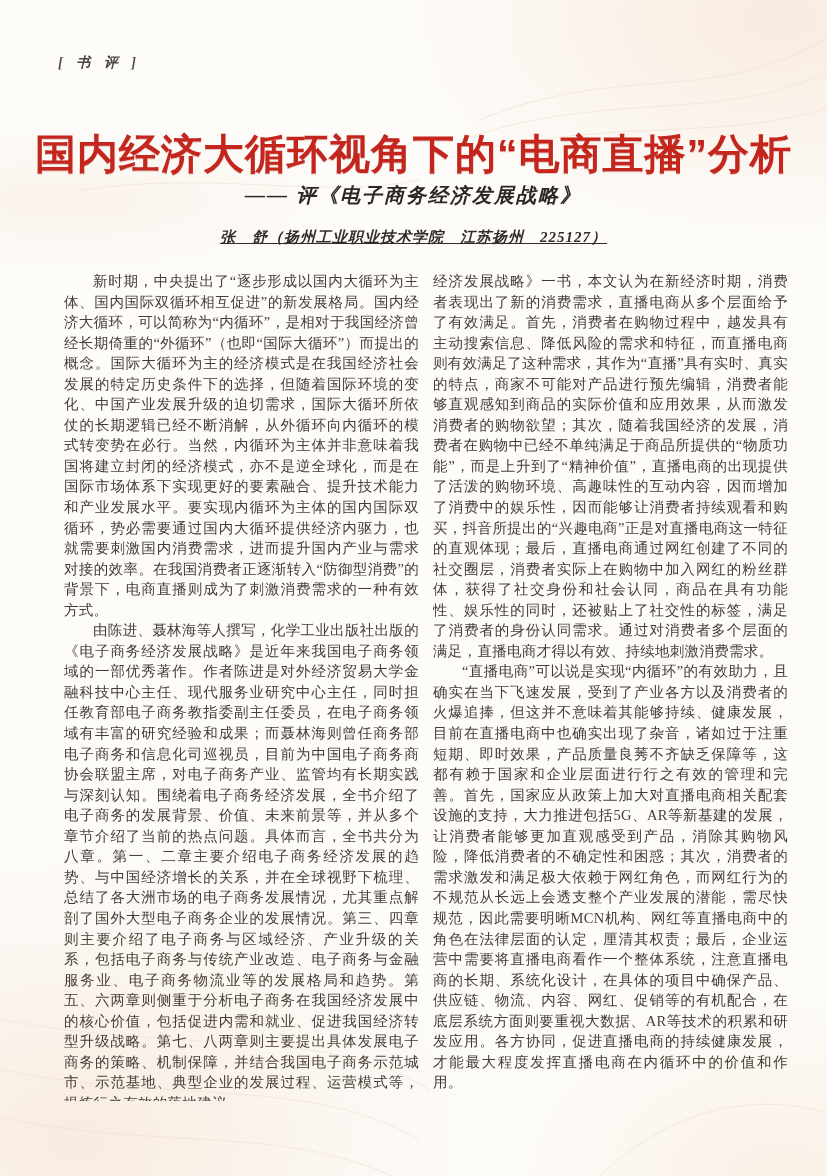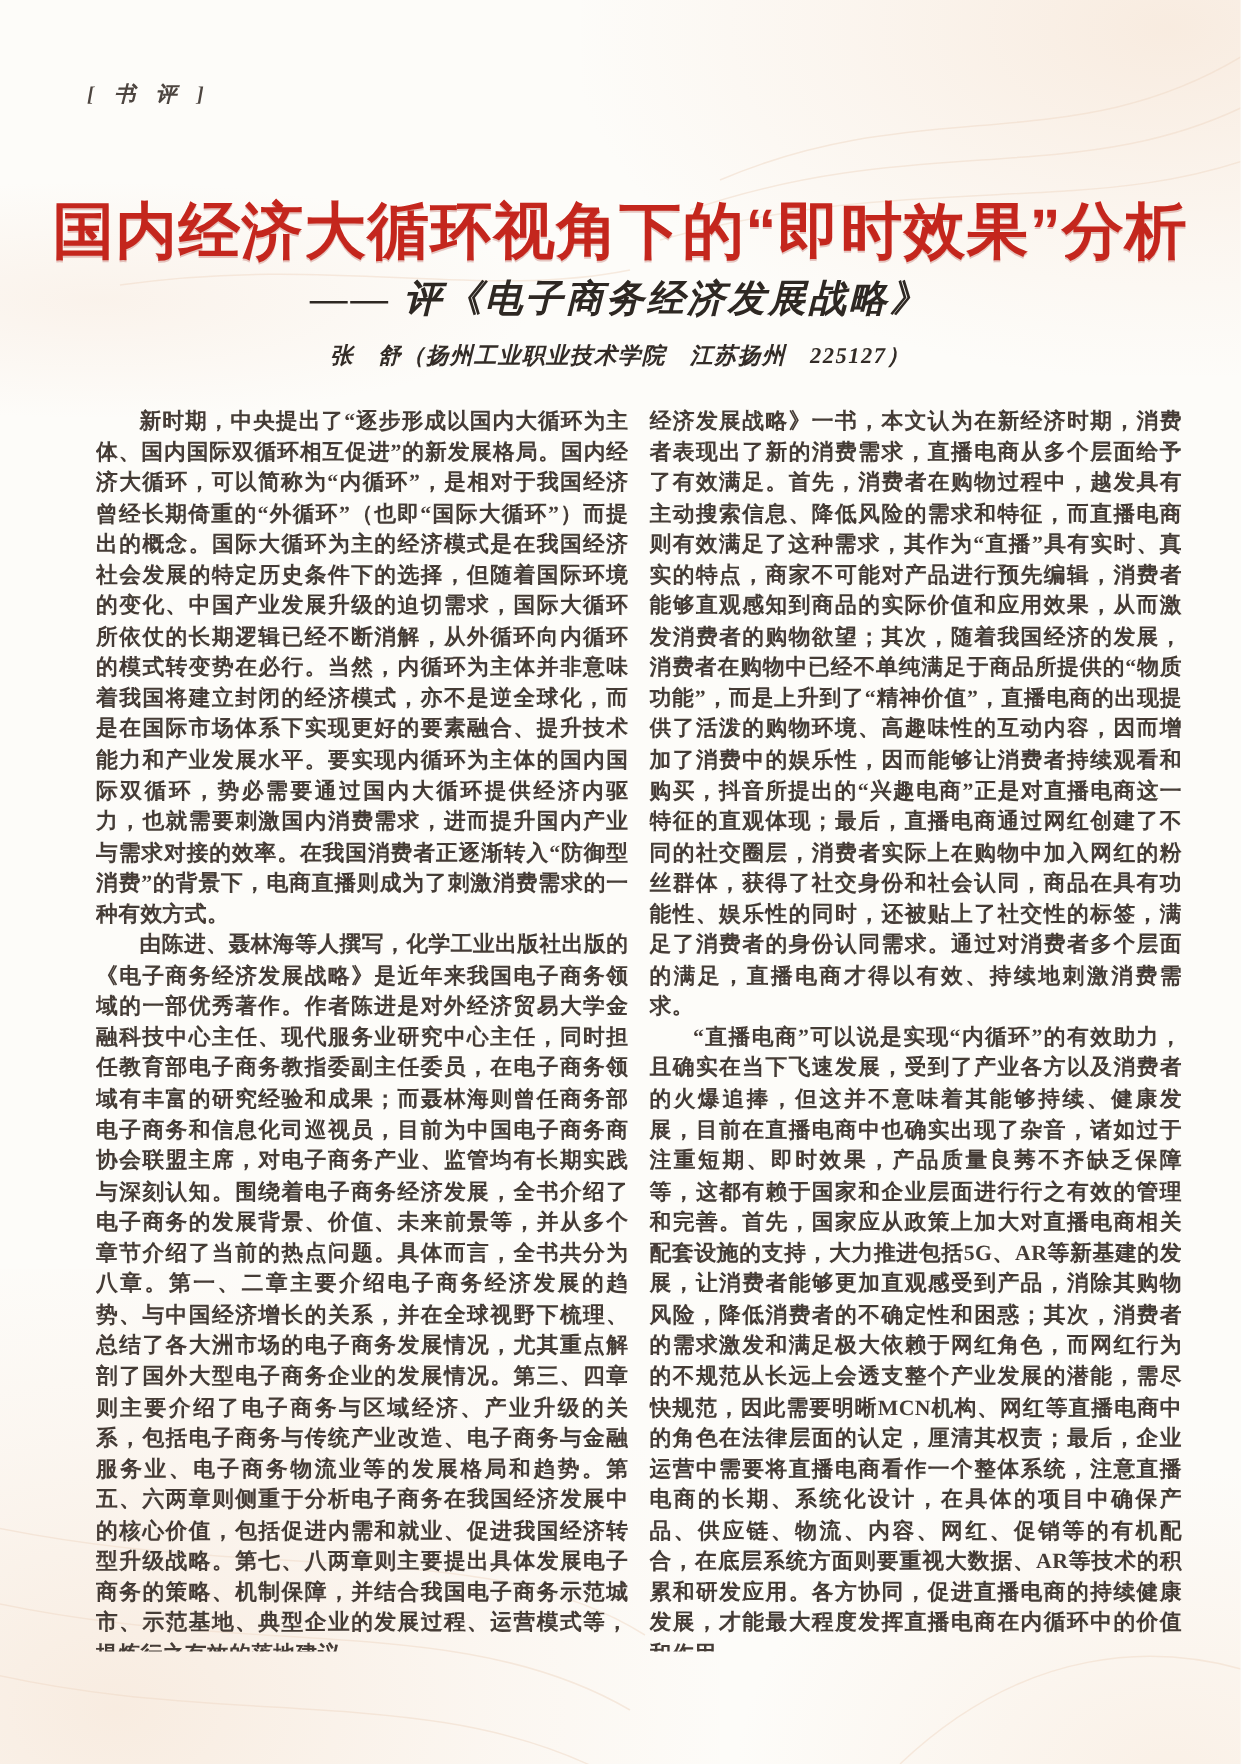--- a/index.html
+++ b/index.html
@@ -30,39 +30,39 @@
     position:absolute;top:100px;left:0;width:827px;
     text-align:center;
     font-family:"Liberation Sans","DejaVu Sans",sans-serif;
     font-weight:900;font-size:41px;letter-spacing:1px;
     color:#c4261d;
     text-shadow:0 1px 0 rgba(160,40,30,.25);
   }
   .page-subtitle{
     position:absolute;top:182px;left:0;width:827px;
     text-align:center;
-    font-size:25px;font-weight:700;font-style:italic;
+    font-size:20px;font-weight:700;font-style:italic;
     color:#2e2823;letter-spacing:2px;
   }
   .author-line{
     position:absolute;top:228px;left:0;width:827px;
     text-align:center;
     font-size:15px;font-weight:700;font-style:italic;
-    color:#332c27;letter-spacing:1px;
+    color:#332c27;letter-spacing:1px;text-decoration:underline;
   }
 
   
   .columns{
     position:absolute;top:271px;left:64px;width:724px;height:830px;
     display:flex;gap:14px;
   }
   .col{width:355px;height:100%;overflow:hidden;}
   .col p{
     margin:0;
-    font-size:14.5px;font-weight:700;
+    font-size:14.5px;font-weight:400;
     line-height:20.55px;
     color:#453c36;
     text-align:justify;
     letter-spacing:.3px;
   }
   .col p.indent{text-indent:2em;}
 </style>
 </head>
 <body>
 
@@ -77,21 +77,21 @@
     <path d="M440,160 C620,110 740,150 860,95"></path>
     <path d="M-40,1010 C160,1060 320,1020 430,1090"></path>
     <path d="M-40,1060 C150,1110 300,1070 420,1140"></path>
     <path d="M-30,1110 C140,1155 280,1120 400,1180"></path>
     <path d="M600,1176 C680,1100 770,1090 850,1120"></path>
     <path d="M80,190 C220,170 320,200 420,180"></path>
   </g>
 </svg>
 
 <div class="category-label">[ 书 评 ]</div>
-<h1 class="page-title">国内经济大循环视角下的“即时效果”分析</h1>
+<h1 class="page-title">国内经济大循环视角下的“电商直播”分析</h1>
 <div class="page-subtitle">——  评《电子商务经济发展战略》</div>
 <div class="author-line">张　舒（扬州工业职业技术学院　江苏扬州　225127）</div>
 
 <div class="columns">
   <div class="col">
     <p class="indent">新时期，中央提出了“逐步形成以国内大循环为主体、国内国际双循环相互促进”的新发展格局。国内经济大循环，可以简称为“内循环”，是相对于我国经济曾经长期倚重的“外循环”（也即“国际大循环”）而提出的概念。国际大循环为主的经济模式是在我国经济社会发展的特定历史条件下的选择，但随着国际环境的变化、中国产业发展升级的迫切需求，国际大循环所依仗的长期逻辑已经不断消解，从外循环向内循环的模式转变势在必行。当然，内循环为主体并非意味着我国将建立封闭的经济模式，亦不是逆全球化，而是在国际市场体系下实现更好的要素融合、提升技术能力和产业发展水平。要实现内循环为主体的国内国际双循环，势必需要通过国内大循环提供经济内驱力，也就需要刺激国内消费需求，进而提升国内产业与需求对接的效率。在我国消费者正逐渐转入“防御型消费”的背景下，电商直播则成为了刺激消费需求的一种有效方式。</p>
     <p class="indent">由陈进、聂林海等人撰写，化学工业出版社出版的《电子商务经济发展战略》是近年来我国电子商务领域的一部优秀著作。作者陈进是对外经济贸易大学金融科技中心主任、现代服务业研究中心主任，同时担任教育部电子商务教指委副主任委员，在电子商务领域有丰富的研究经验和成果；而聂林海则曾任商务部电子商务和信息化司巡视员，目前为中国电子商务商协会联盟主席，对电子商务产业、监管均有长期实践与深刻认知。围绕着电子商务经济发展，全书介绍了电子商务的发展背景、价值、未来前景等，并从多个章节介绍了当前的热点问题。具体而言，全书共分为八章。第一、二章主要介绍电子商务经济发展的趋势、与中国经济增长的关系，并在全球视野下梳理、总结了各大洲市场的电子商务发展情况，尤其重点解剖了国外大型电子商务企业的发展情况。第三、四章则主要介绍了电子商务与区域经济、产业升级的关系，包括电子商务与传统产业改造、电子商务与金融服务业、电子商务物流业等的发展格局和趋势。第五、六两章则侧重于分析电子商务在我国经济发展中的核心价值，包括促进内需和就业、促进我国经济转型升级战略。第七、八两章则主要提出具体发展电子商务的策略、机制保障，并结合我国电子商务示范城市、示范基地、典型企业的发展过程、运营模式等，提炼行之有效的落地建议。</p>
 
   </div>
   <div class="col">

